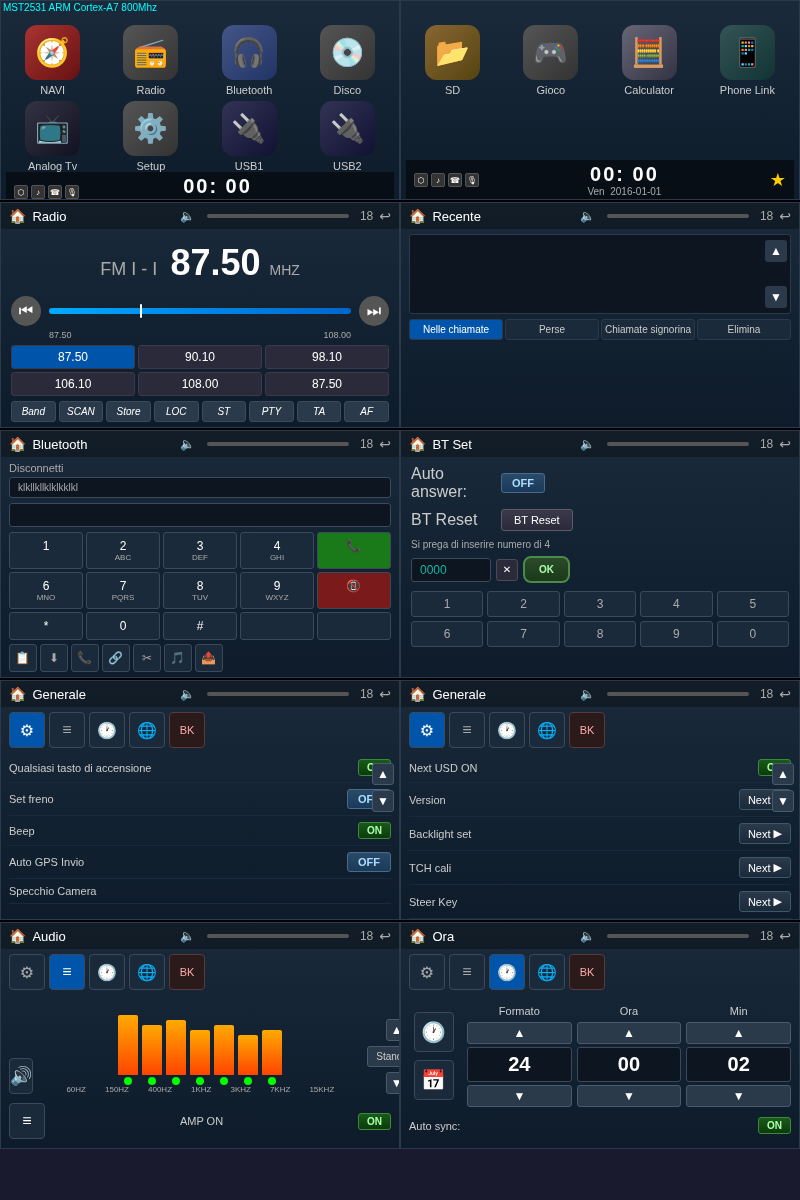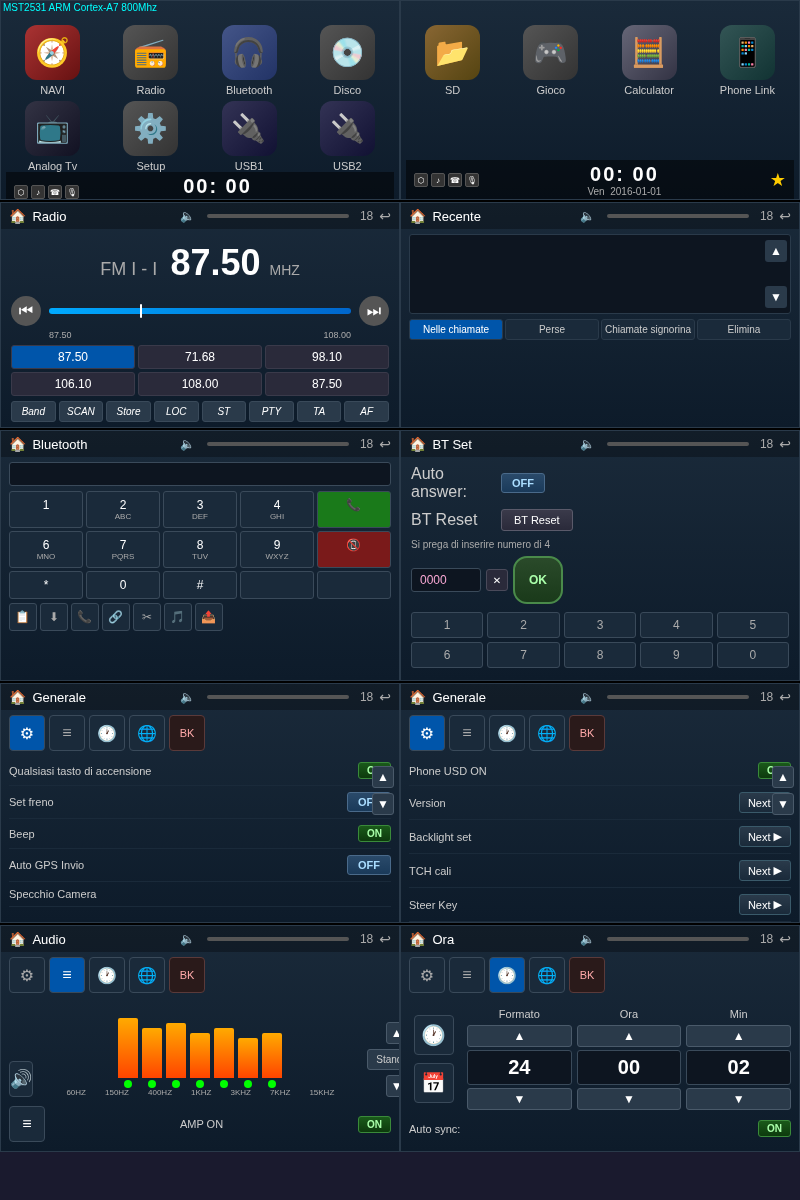--- a/index.html
+++ b/index.html
@@ -426,23 +426,23 @@
     .btset-code-row {
       display: flex;
       align-items: center;
       gap: 5px;
       margin-bottom: 8px;
     }
 
     .btset-code-input {
       background: #0d1520;
       border: 1px solid #3a4a5a;
-      color: #f9a8d4;
+      color: #14b8a6;
       padding: 4px 8px;
-      width: 70px;
+      width: 80px;
       font-size: 12px;
       border-radius: 3px;
     }
 
     .btset-clear {
       background: #2a2a3a;
       border: 1px solid #4a4a5a;
       color: white;
       width: 22px;
       height: 22px;
@@ -451,23 +451,23 @@
       justify-content: center;
       border-radius: 3px;
       font-size: 10px;
       cursor: pointer;
     }
 
     .btset-ok {
       background: linear-gradient(180deg, #2a4a2a, #1a3a1a);
       border: 2px solid #4a8a4a;
       color: #aaffaa;
-      padding: 15px 14px;
-      border-radius: 14px;
-      font-size: 12px;
+      padding: 6px 14px;
+      border-radius: 8px;
+      font-size: 10px;
       font-weight: bold;
       cursor: pointer;
     }
 
     .btset-numrow {
       display: grid;
       grid-template-columns: repeat(5, 1fr);
       gap: 4px;
       margin-bottom: 4px;
     }
@@ -873,21 +873,21 @@
           <div class="radio-bar-needle"></div>
         </div>
         <div class="radio-next">⏭</div>
       </div>
       <div class="radio-freq-labels">
         <span>87.50</span>
         <span>108.00</span>
       </div>
       <div class="freq-buttons">
         <div class="freq-btn active">87.50</div>
-        <div class="freq-btn">71.68</div>
+        <div class="freq-btn">90.10</div>
         <div class="freq-btn">98.10</div>
         <div class="freq-btn">106.10</div>
         <div class="freq-btn">108.00</div>
         <div class="freq-btn">87.50</div>
       </div>
       <div class="radio-controls">
         <div class="radio-ctrl-btn">Band</div>
         <div class="radio-ctrl-btn">SCAN</div>
         <div class="radio-ctrl-btn">Store</div>
         <div class="radio-ctrl-btn">LOC</div>
@@ -927,20 +927,24 @@
   <div class="panel half panel-relative">
     <div class="panel-header">
       <span class="home-icon">🏠</span>
       <span class="panel-title">Bluetooth</span>
       <span class="volume-icon">🔈</span>
       <div class="slider-track"></div>
       <span class="panel-num">18</span>
       <span class="panel-back">↩</span>
     </div>
     <div class="bt-panel">
+      <div class="bt-disconnect">Disconnetti</div>
+      <div class="bt-device-bar">
+        <span>klkllkllklklkklkl</span>
+      </div>
       <div class="bt-input-row"></div>
 
       <div class="bt-numpad">
         <div class="bt-num-btn">1</div>
         <div class="bt-num-btn">
             <div>2</div>
             <div style="font-size:8px;color:#aaa;">ABC</div>
           </div>
         <div class="bt-num-btn">
             <div>3</div>
@@ -1085,21 +1089,21 @@
     </div>
     <div class="settings-tabs">
       <div class="settings-tab active">⚙</div>
       <div class="settings-tab">≡</div>
       <div class="settings-tab">🕐</div>
       <div class="settings-tab">🌐</div>
       <div class="settings-tab settings-tab-bk">BK</div>
     </div>
     <div class="settings-list" style="position:relative;">
       <div class="settings-row">
-        <span class="settings-row-label">Phone USD ON</span>
+        <span class="settings-row-label">Next USD ON</span>
         <span class="toggle-on">ON</span>
       </div>
       <div class="settings-row">
         <span class="settings-row-label">Version</span>
         <div class="next-btn">
           <span>Next</span>
           <span>▶</span>
         </div>
       </div>
       <div class="settings-row">

